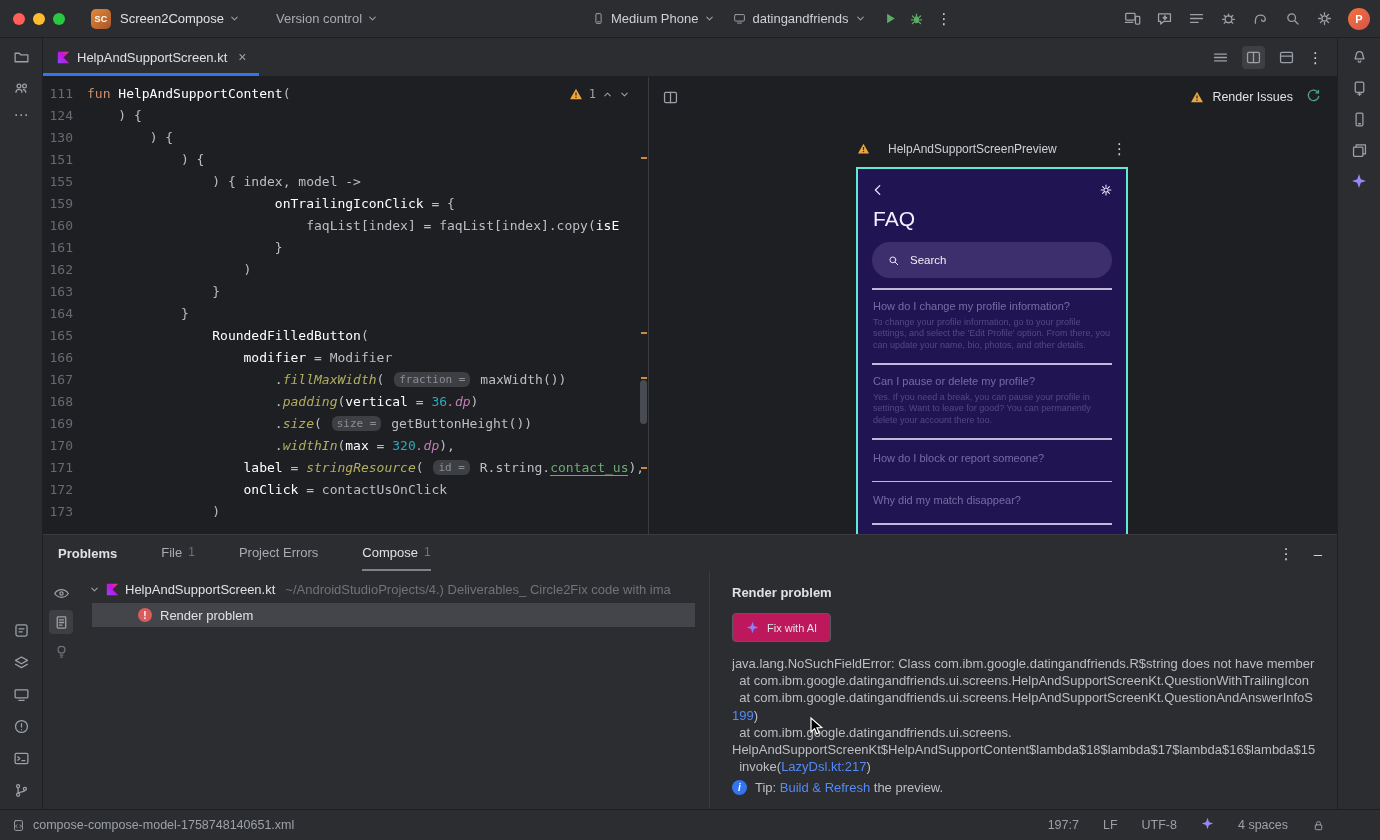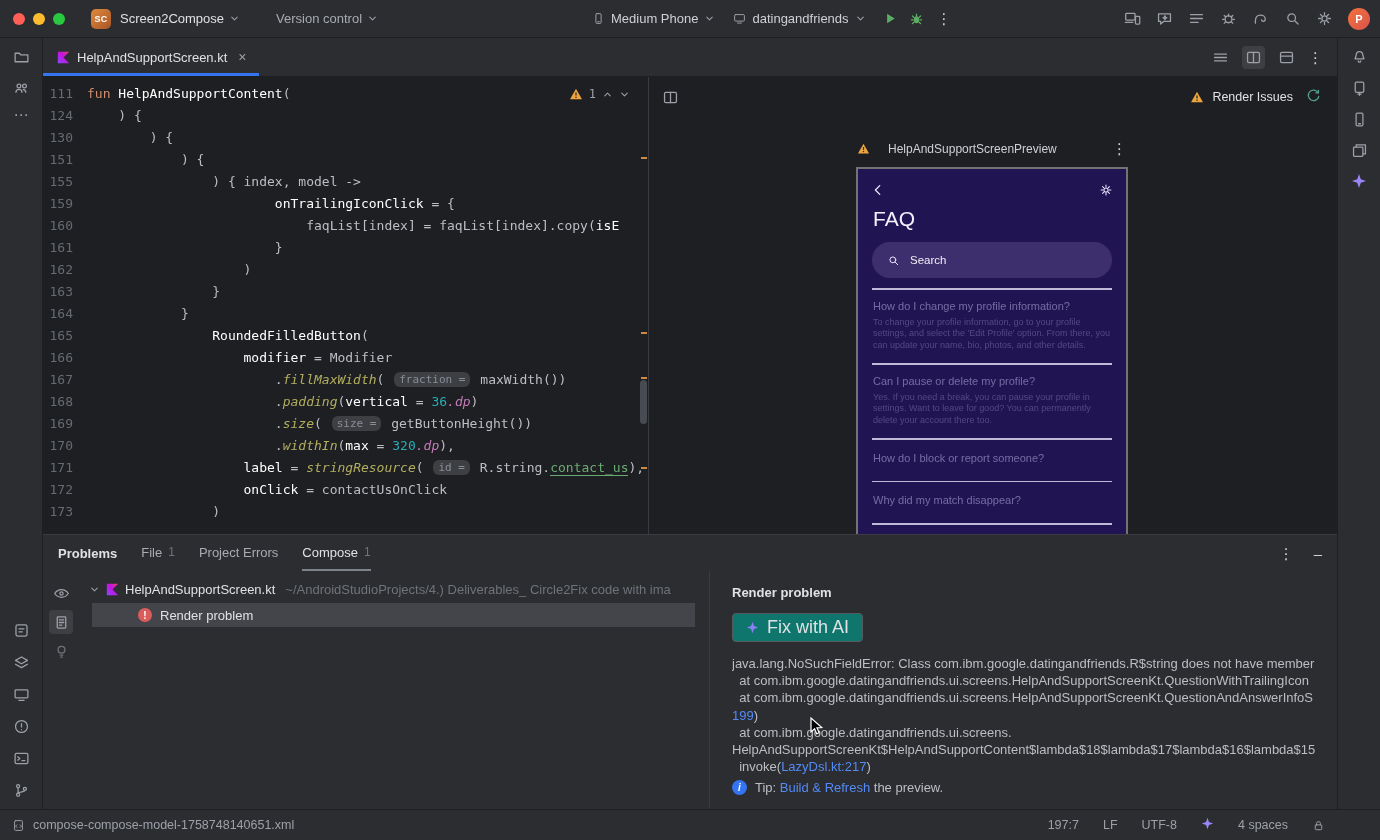--- a/index.html
+++ b/index.html
@@ -62,52 +62,52 @@
   .insp { position:absolute; top:8px; right:14px; display:flex; align-items:center; gap:6px; color:#9DA0A8; font-size:12px; background:#1E1F22; padding:2px 4px; }
   .scrollmark { position:absolute; right:1px; width:6px; height:2px; background:#D08845; }
   .vscroll { position:absolute; right:1px; top:303px; width:7px; height:44px; background:#50535A; border-radius:4px; opacity:.85; }
 
   
   .preview { flex:1; background:#1E1F22; border-left:1px solid #393B40; position:relative; overflow:hidden; }
   .pv-split { position:absolute; left:13px; top:12px; }
   .pv-issues { position:absolute; right:15px; top:11px; display:flex; align-items:center; gap:8px; color:#DFE1E5; font-size:12.5px; }
   .pv-head { position:absolute; left:208px; top:64px; width:270px; display:flex; align-items:center; gap:18px; color:#CED0D6; font-size:12px; }
   .pv-head .sp { flex:1; }
-  .phone { position:absolute; left:207px; top:90px; width:272px; height:520px; background:#211453; border:2px solid #737373; }
+  .phone { position:absolute; left:207px; top:90px; width:272px; height:520px; background:#211453; border:2px solid #5eead4; }
   .ph-top { height:26px; margin-top:8px; padding:0 13px; display:flex; align-items:center; justify-content:space-between; }
   .ph-title { color:#F4F1FF; font-size:21px; padding:4px 15px 0; }
   .ph-search { margin:11px 14px 0; height:36px; border-radius:19px; background:#3D2F6E; display:flex; align-items:center; gap:10px; padding:0 15px; color:rgba(255,255,255,.92); font-size:11.5px; }
   .faq { margin:10px 14px 0; }
   .faq-divider { height:1.5px; background:rgba(236,233,252,.78); }
   .faq-item { padding:10px 1px 12px; }
   .faq-item.no-a { padding:12px 1px; }
   .faq-q { font-size:11px; color:rgba(200,192,240,.5); margin-bottom:5px; }
   .faq-a { font-size:9px; line-height:11.5px; color:rgba(180,171,224,.34); }
 
   
   .problems { flex:1; background:#2B2D30; border-top:1px solid #393B40; display:flex; flex-direction:column; min-height:0; }
-  .pb-tabs { height:36px; flex:none; display:flex; align-items:center; padding:0 15px; gap:24px; }
+  .pb-tabs { height:36px; flex:none; display:flex; align-items:center; padding:0 15px; gap:44px; }
   .pb-title { color:#DFE1E5; font-weight:bold; }
   .pb-tab { display:flex; align-items:center; gap:6px; color:#A8ABB2; height:36px; border-bottom:2px solid transparent; }
   .pb-tab .cnt { color:#6F737A; font-size:12px; }
   .pb-tab.sel { color:#DFE1E5; border-bottom-color:#7E828A; }
   .pb-tabs .right { margin-left:auto; display:flex; align-items:center; gap:20px; color:#CED0D6; }
   .pb-body { flex:1; display:flex; min-height:0; }
   .pb-left { width:666px; flex:none; display:flex; min-height:0; }
   .pb-tools { width:36px; flex:none; display:flex; flex-direction:column; align-items:center; padding-top:10px; gap:5px; }
   .tool-btn { width:24px; height:24px; display:flex; align-items:center; justify-content:center; border-radius:4px; }
   .tool-btn.on { background:#3D3F43; }
   .pb-tree { flex:1; padding-top:6px; min-width:0; color:#DFE1E5; }
   .tree-row1 { height:24px; display:flex; align-items:center; gap:6px; padding-left:10px; white-space:nowrap; overflow:hidden; }
   .tree-path { color:#6F737A; margin-left:4px; }
   .tree-row2 { height:24px; display:flex; align-items:center; gap:8px; background:#43454A; margin:2px 14px 0 13px; padding-left:46px; }
   .err-ic { width:14px; height:14px; flex:none; border-radius:50%; background:#DB5C5C; color:#fff; font-size:10px; font-weight:bold; display:flex; align-items:center; justify-content:center; }
   .pb-right { flex:1; border-left:1px solid #393B40; padding:14px 0 0 22px; min-width:0; overflow:hidden; position:relative; }
   .pb-right h3 { color:#DFE1E5; font-size:13px; font-weight:bold; }
-  .fix-btn { display:inline-flex; align-items:center; gap:8px; height:29px; padding:0 13px; border:1px solid #575B60; border-radius:4px; background:#0f766e; color:#DFE1E5; font-size:18px; margin-top:13px; }
+  .fix-btn { display:inline-flex; align-items:center; gap:8px; height:29px; padding:0 13px; border:1px solid #575B60; border-radius:4px; background:#be185d; color:#DFE1E5; font-size:11px; margin-top:13px; }
   .stack { margin-top:13px; line-height:17.2px; }
   .stack-line { white-space:pre; overflow:hidden; }
   .lnk { color:#548AF7; }
   .tip { display:flex; align-items:center; gap:8px; margin-top:5px; }
   .info-ic { width:15px; height:15px; flex:none; border-radius:50%; background:#3574F0; color:#fff; font-size:10px; font-weight:bold; font-style:italic; display:flex; align-items:center; justify-content:center; }
 
   
   .statusbar { height:31px; flex:none; background:#2B2D30; border-top:1px solid #1E1F22; display:flex; align-items:center; padding:0 55px 0 12px; color:#9DA0A8; font-size:12.5px; }
   .sb-left { display:flex; align-items:center; gap:8px; }
   .sb-right { margin-left:auto; display:flex; align-items:center; gap:24px; }

